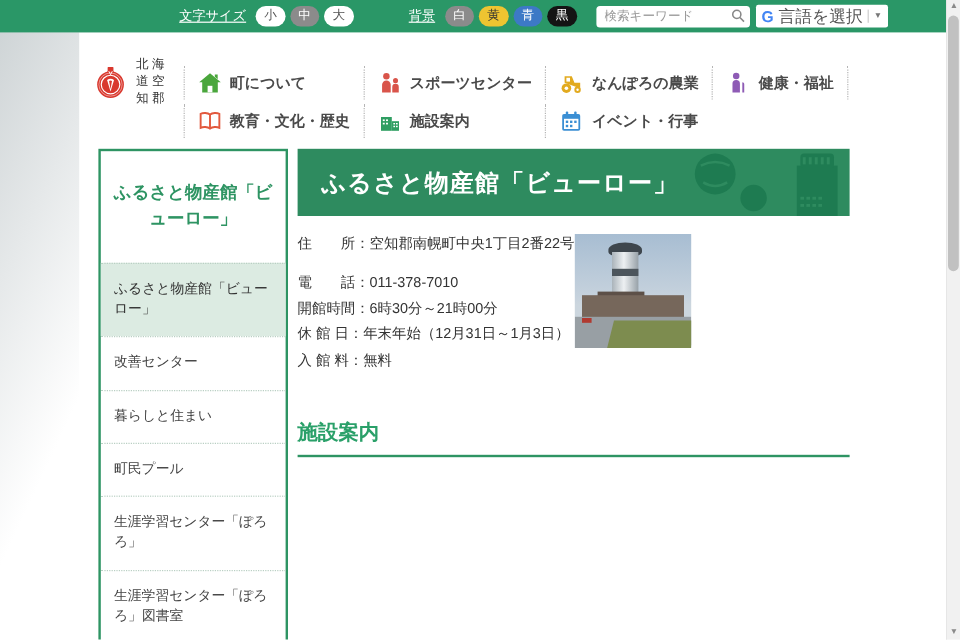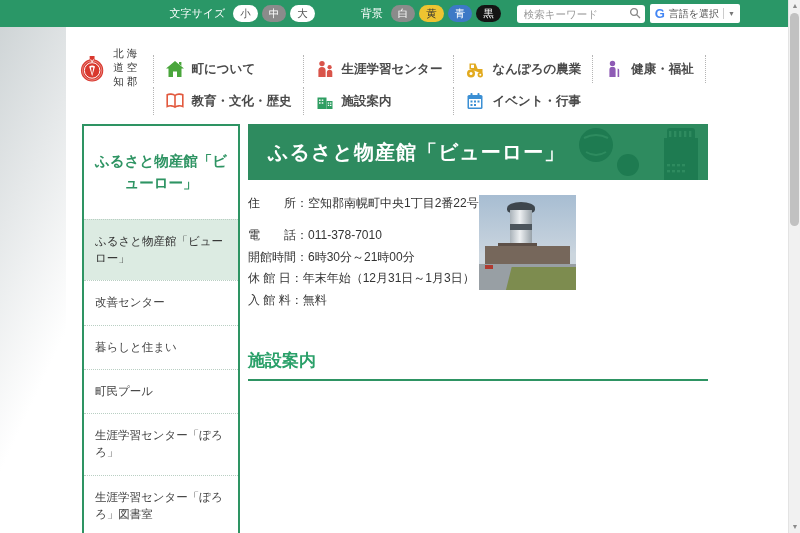--- a/index.html
+++ b/index.html
@@ -3,34 +3,34 @@
 <meta charset="utf-8">
 <style>
   * { margin:0; padding:0; box-sizing:border-box; }
   html,body { width:800px; height:533px; overflow:hidden;
     font-family:"Liberation Sans","DejaVu Sans",sans-serif;
     background:linear-gradient(115deg,#ccd2d4 0px,#ffffff 200px); }
 
   
   .topbar { position:relative; z-index:5; height:27px; background:#2a9767;
     display:flex; align-items:center; justify-content:flex-end; padding-right:60px; }
-  .tb-label { color:#fff; font-size:11px; margin:0 6px 0 0; white-space:nowrap; }
+  .tb-label { color:#fff; font-size:11px; margin:0 6px 0 0; white-space:nowrap;text-decoration:underline; }
   .tb-label.bg { margin-left:44px; }
   .pill { font-size:10.5px; line-height:1; padding:3px 7px; border-radius:9px;
     margin:0 2px; border:none; cursor:pointer; white-space:nowrap; }
   .search-wrap { position:relative; margin-left:14px; }
   .search-input { width:128px; height:18px; border:none; border-radius:3px;
     font-size:10.5px; padding:0 20px 0 7px; color:#333;
     font-family:"Liberation Sans","DejaVu Sans",sans-serif; }
   .search-input::placeholder { color:#999; }
   .search-icon { position:absolute; right:4px; top:3px; width:12px; height:12px; cursor:pointer; }
   .translate { margin-left:5px; height:19px; background:#fff; border-radius:2px;
     display:flex; align-items:center; padding:0 5px; cursor:pointer; gap:4px; }
   .g-logo { font-size:13px; font-weight:bold; color:#4285F4; line-height:1; }
-  .translate-label { font-size:10px; color:#555; }
+  .translate-label { font-size:14px; color:#555; }
   .translate-div { width:1px; height:11px; background:#ccc; }
   .caret { font-size:7px; color:#777; }
 
   
   .page { position:relative; z-index:1; margin-left:66px; width:680px;
     background:#fff; min-height:506px; }
 
   
   .site-header { display:flex; align-items:center; height:84px; padding-left:14px; }
   .logo { display:flex; align-items:center; cursor:pointer; }
@@ -162,21 +162,21 @@
       </div>
       <div class="nav-item">
         <span class="nav-icon" style="color: rgb(217, 84, 74);">
           <svg viewBox="0 0 20 20" fill="currentColor">
               <circle cx="7" cy="4.6" r="2.7"></circle>
               <path d="M3.4 18 v-6.4 a3.6 3.6 0 0 1 7.2 0 V18 Z"></path>
               <circle cx="14.6" cy="8.2" r="2.1"></circle>
               <path d="M11.9 18 v-4.6 a2.7 2.7 0 0 1 5.4 0 V18 Z"></path>
             </svg>
         </span>
-        <span>生涯学習センター</span>
+        <span>スポーツセンター</span>
       </div>
       <div class="nav-item">
         <span class="nav-icon" style="color: rgb(226, 170, 31);">
           <svg viewBox="0 0 20 20" fill="currentColor">
               <path d="M4.5 10 V4.5 h6 l2.2 5.5 h4.8 v4 h-2 Z"></path>
               <rect x="6" y="5.8" width="3" height="3.2" fill="#fff"></rect>
               <circle cx="6" cy="14.5" r="4"></circle>
               <circle cx="6" cy="14.5" r="1.5" fill="#fff"></circle>
               <circle cx="15.3" cy="15.8" r="2.7"></circle>
               <circle cx="15.3" cy="15.8" r="1" fill="#fff"></circle>

